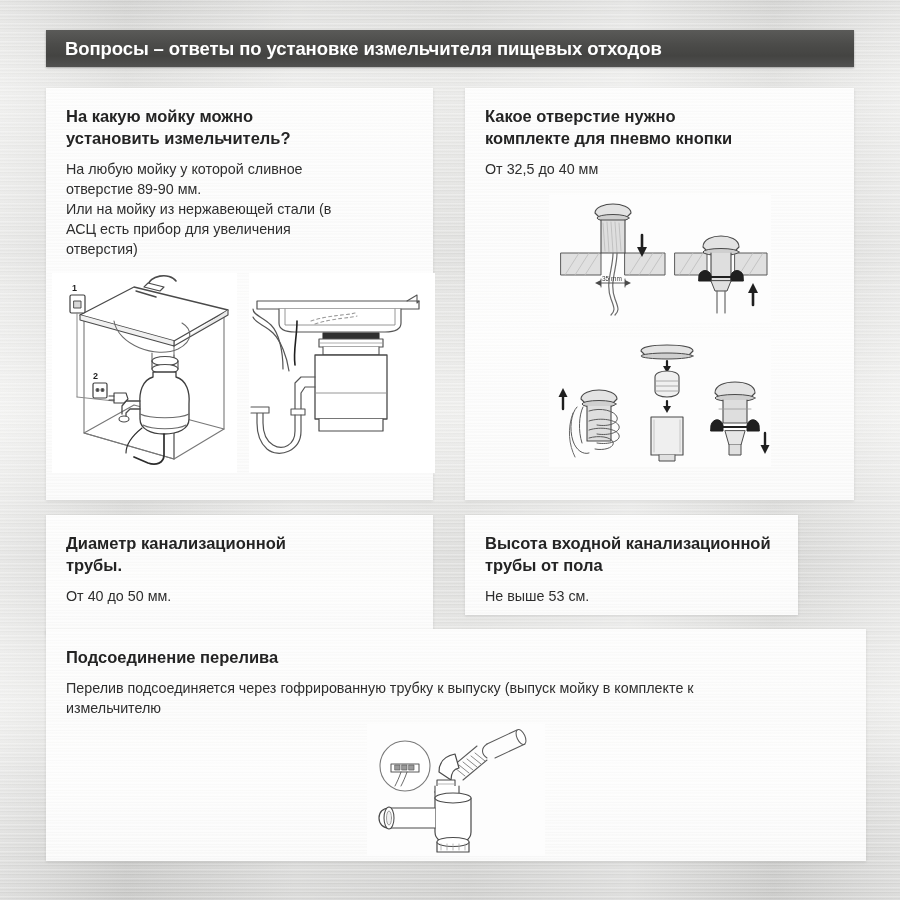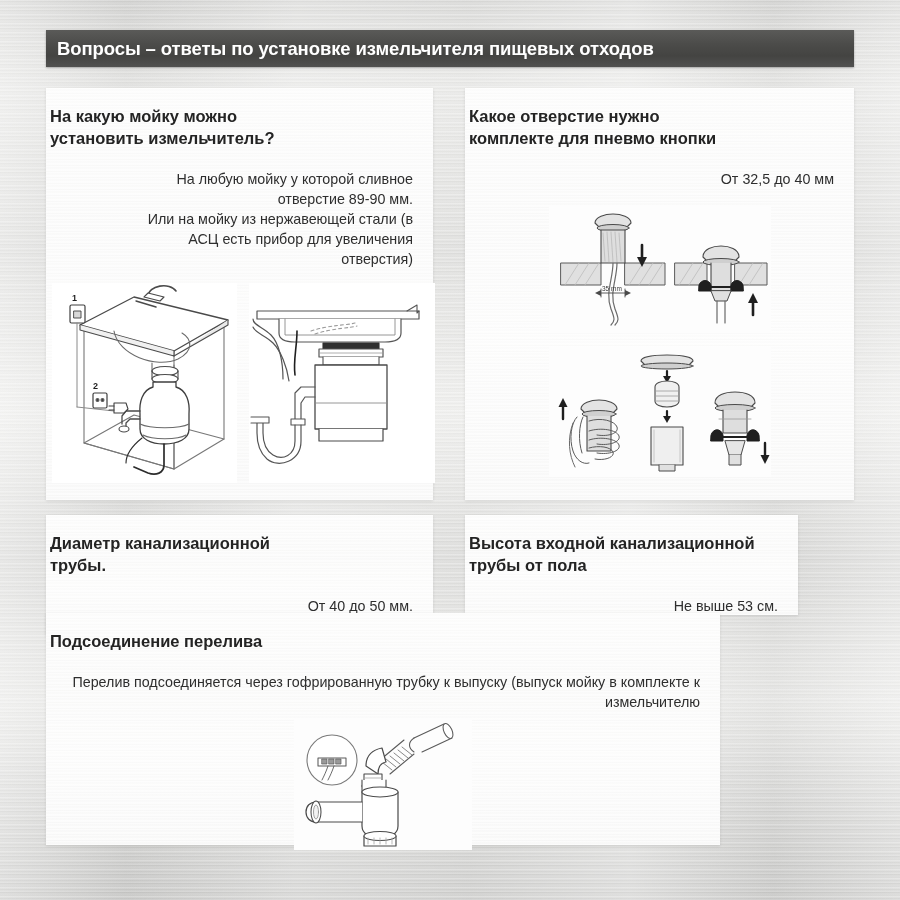--- a/index.html
+++ b/index.html
@@ -56,21 +56,21 @@
     background: linear-gradient(to bottom, #5a5a58 0%, #4b4b49 40%, #444442 70%, #515150 100%);
     display: flex;
     align-items: center;
     box-shadow: 0 1px 2px rgba(0,0,0,0.28);
   }
   .header-bar .title {
     color: #ffffff;
     font-size: 18.5px;
     font-weight: bold;
     letter-spacing: -0.1px;
-    padding-left: 11px;
+    padding-left: 19px;
     white-space: nowrap;
   }
 
   .panel {
     position: absolute;
     background:
       repeating-linear-gradient(to bottom,
         rgba(255,255,255,0.85) 0px,
         rgba(250,250,250,0.55) 2px,
         rgba(255,255,255,0.9) 4px,
@@ -84,25 +84,24 @@
     font-weight: bold;
     color: #242424;
     line-height: 1.32;
     white-space: pre-line;
   }
   .q-body {
     font-size: 14.3px;
     color: #2e2e2e;
     line-height: 1.40;
     white-space: pre-line;
-    margin-top: 19px;
-    text-align: right;
-  }
-
-  .panel-pad { padding: 18px 20px 0 4px; }
+    margin-top: 9px;
+  }
+
+  .panel-pad { padding: 18px 20px 0 20px; }
 
   
   .illus-row {
     display: flex;
     gap: 12px;
     margin-top: 12px;
   }
   .illus-box {
     background: #ffffff;
   }
@@ -354,21 +353,21 @@
   </div>
 
   <div class="panel" style="left:465px; top:515px; width:333px; height:100px;">
     <div class="panel-pad">
       <div class="q-title">Высота входной канализационной
 трубы от пола</div>
       <div class="q-body">Не выше 53 см.</div>
     </div>
   </div>
 
-  <div class="panel" style="left:46px; top:613px; width:674px; height:232px;">
+  <div class="panel" style="left:46px; top:629px; width:820px; height:232px;">
     <div class="panel-pad">
       <div class="q-title">Подсоединение перелива</div>
       <div class="q-body">Перелив подсоединяется через гофрированную трубку к выпуску (выпуск мойку в комплекте к
 измельчителю</div>
     </div>
 
     <div class="illus-white" style="width:178px; height:132px; margin-top:6px;">
       <svg width="178" height="132" viewBox="0 0 178 132">
         <rect x="0" y="0" width="178" height="132" fill="#fdfdfd"></rect>
         <g fill="none" stroke="#6a6a6a" stroke-width="1.05" stroke-linejoin="round" stroke-linecap="round">

